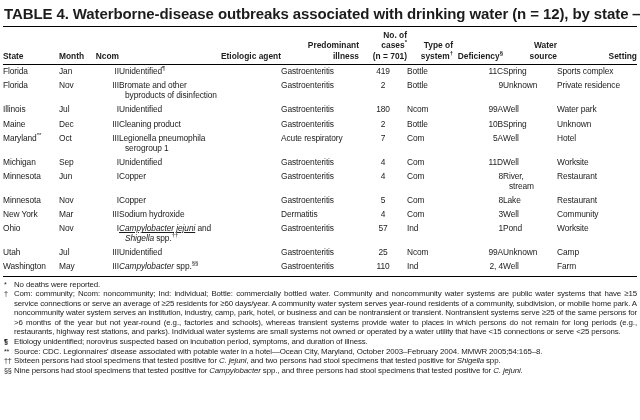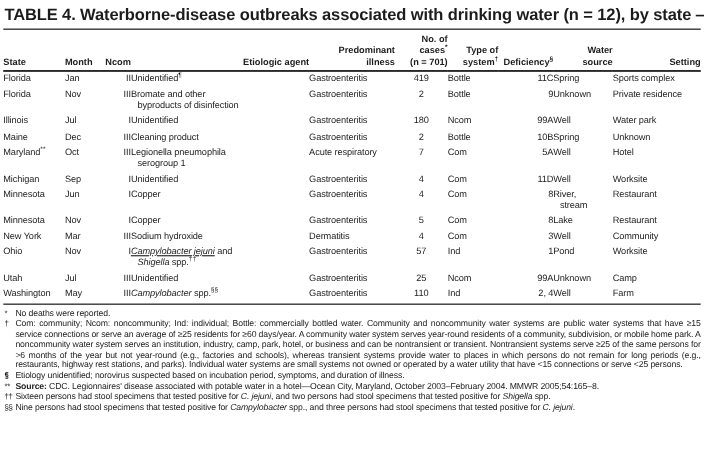--- a/index.html
+++ b/index.html
@@ -526,17 +526,17 @@
           </tr>
         </tbody>
     </table>
   </div>
 
   <div class="footnotes" id="footnotes">
       <div class="footnote"><span class="fn-marker">*</span><span>No deaths were reported.</span></div>
       <div class="footnote"><span class="fn-marker">†</span><span>Com: community; Ncom: noncommunity; Ind: individual; Bottle: commercially bottled water. Community and noncommunity water systems are public water systems that have ≥15 service connections or serve an average of ≥25 residents for ≥60 days/year. A community water system serves year-round residents of a community, subdivision, or mobile home park. A noncommunity water system serves an institution, industry, camp, park, hotel, or business and can be nontransient or transient. Nontransient systems serve ≥25 of the same persons for &gt;6 months of the year but not year-round (e.g., factories and schools), whereas transient systems provide water to places in which persons do not remain for long periods (e.g., restaurants, highway rest stations, and parks). Individual water systems are small systems not owned or operated by a water utility that have &lt;15 connections or serve &lt;25 persons.</span></div>
       <div class="footnote"><span class="fn-marker">§</span></div>
       <div class="footnote"><span class="fn-marker">¶</span><span>Etiology unidentified; norovirus suspected based on incubation period, symptoms, and duration of illness.</span></div>
-      <div class="footnote"><span class="fn-marker">**</span><span><span style="font-weight: bold;">Source:</span> CDC. Legionnaires' disease associated with potable water in a hotel—Ocean City, Maryland, October 2003–February 2004. MMWR 2005;54:165–8.</span></div>
+      <div class="footnote"><span class="fn-marker">**</span><span><span style="font-weight: normal;">Source:</span> CDC. Legionnaires' disease associated with potable water in a hotel—Ocean City, Maryland, October 2003–February 2004. MMWR 2005;54:165–8.</span></div>
       <div class="footnote"><span class="fn-marker">††</span><span>Sixteen persons had stool specimens that tested positive for <span style="font-style: italic;">C. jejuni</span>, and two persons had stool specimens that tested positive for <span style="font-style: italic;">Shigella</span> spp.</span></div>
       <div class="footnote"><span class="fn-marker">§§</span><span>Nine persons had stool specimens that tested positive for <span style="font-style: italic;">Campylobacter</span> spp., and three persons had stool specimens that tested positive for <span style="font-style: italic;">C. jejuni</span>.</span></div>
     </div>
 </div>
 
 </body></html>

